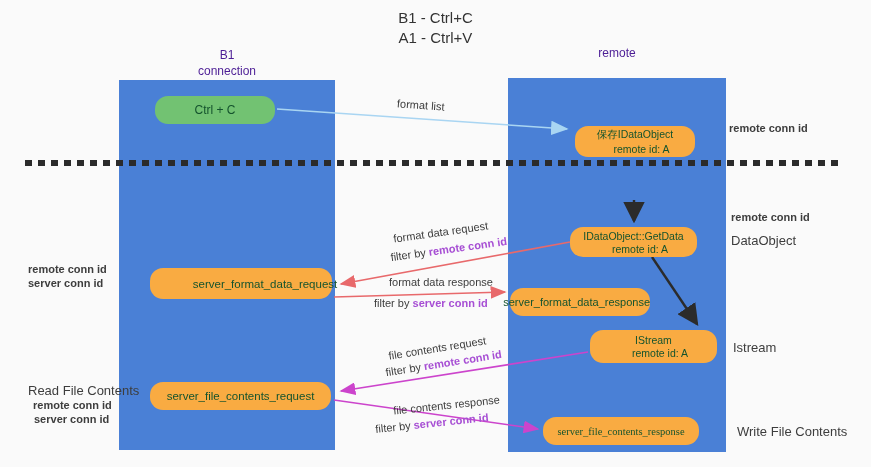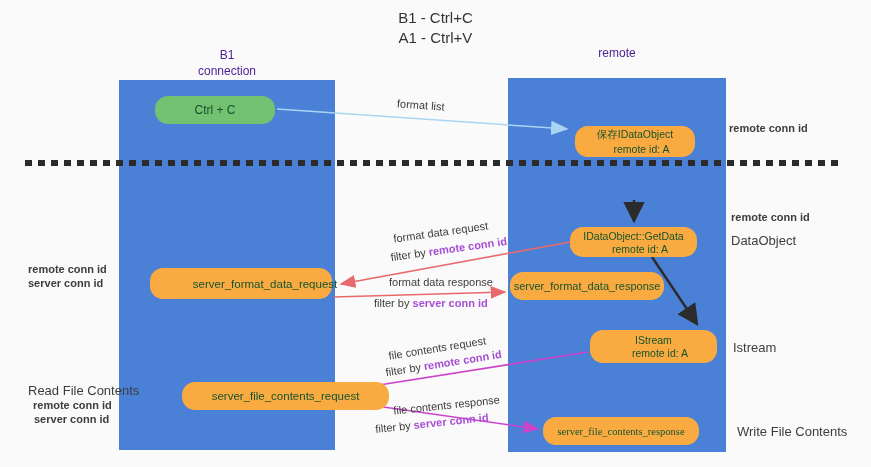--- a/index.html
+++ b/index.html
@@ -94,30 +94,30 @@
 
   <div class="abs box orange" style="left:570px;top:227px;width:127px;height:30px;">
     <span class="l1">IDataObject::GetData</span>
     <span class="l2">remote id: A</span>
   </div>
 
   <div class="abs box orange" style="left:150px;top:268px;width:182px;height:31px;padding-left:48px;">
     <span>server_format_data_request</span>
   </div>
 
-  <div class="abs box orange" style="left:510px;top:272px;width:154px;height:28px;">
+  <div class="abs box orange" style="left:510px;top:288px;width:140px;height:28px;align-items:flex-end;">
     <span style="font-size:11px;">server_format_data_response</span>
   </div>
 
   <div class="abs box orange" style="left:590px;top:330px;width:127px;height:33px;">
     <span class="l1">IStream</span>
     <span class="l2">remote id: A</span>
   </div>
 
-  <div class="abs box orange" style="left:150px;top:382px;width:207px;height:28px;margin-left:32px;">
+  <div class="abs box orange" style="left:150px;top:382px;width:181px;height:28px;">
     <span>server_file_contents_request</span>
   </div>
 
   <div class="abs box orange" style="left:543px;top:417px;width:156px;height:28px;font-family:Liberation Serif, serif;">
     <span style="font-size:10.5px;">server_file_contents_response</span>
   </div>
 
   <div class="abs lbl" style="left:397px;top:99px;transform:rotate(4deg);">format list</div>
 
   <div class="abs lbl" style="left:393px;top:226px;transform:rotate(-8deg);">format data request</div>

